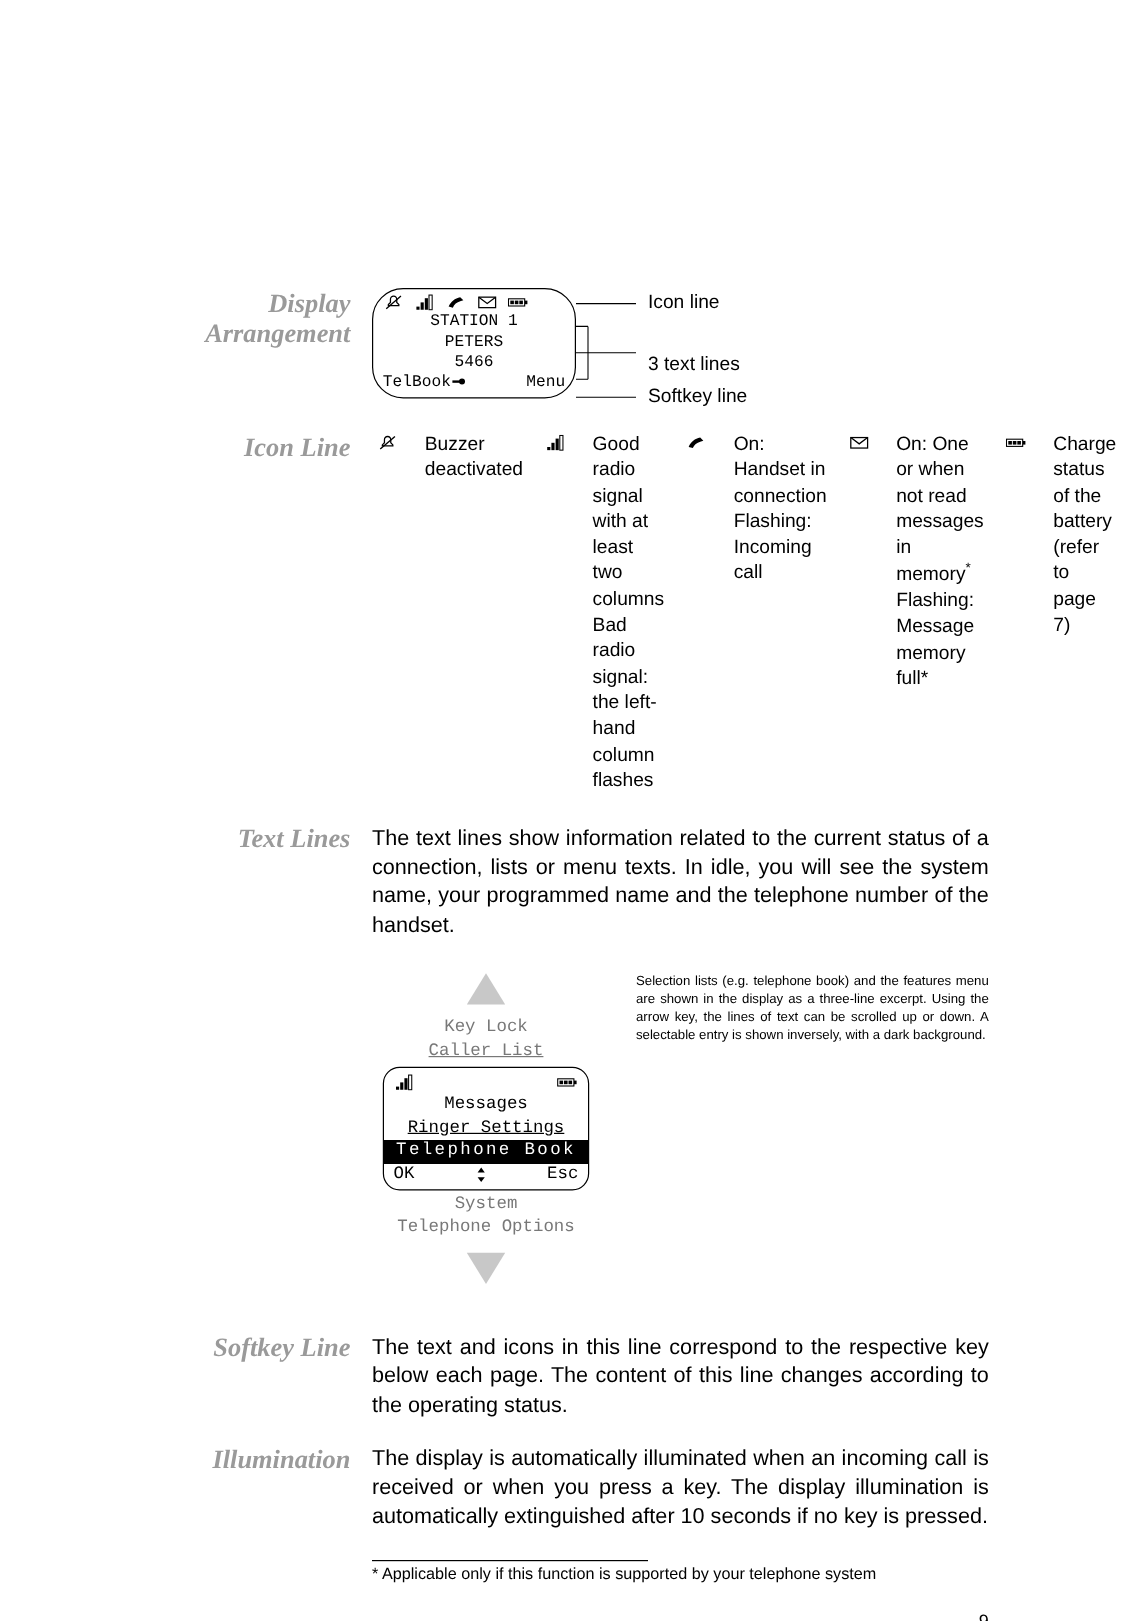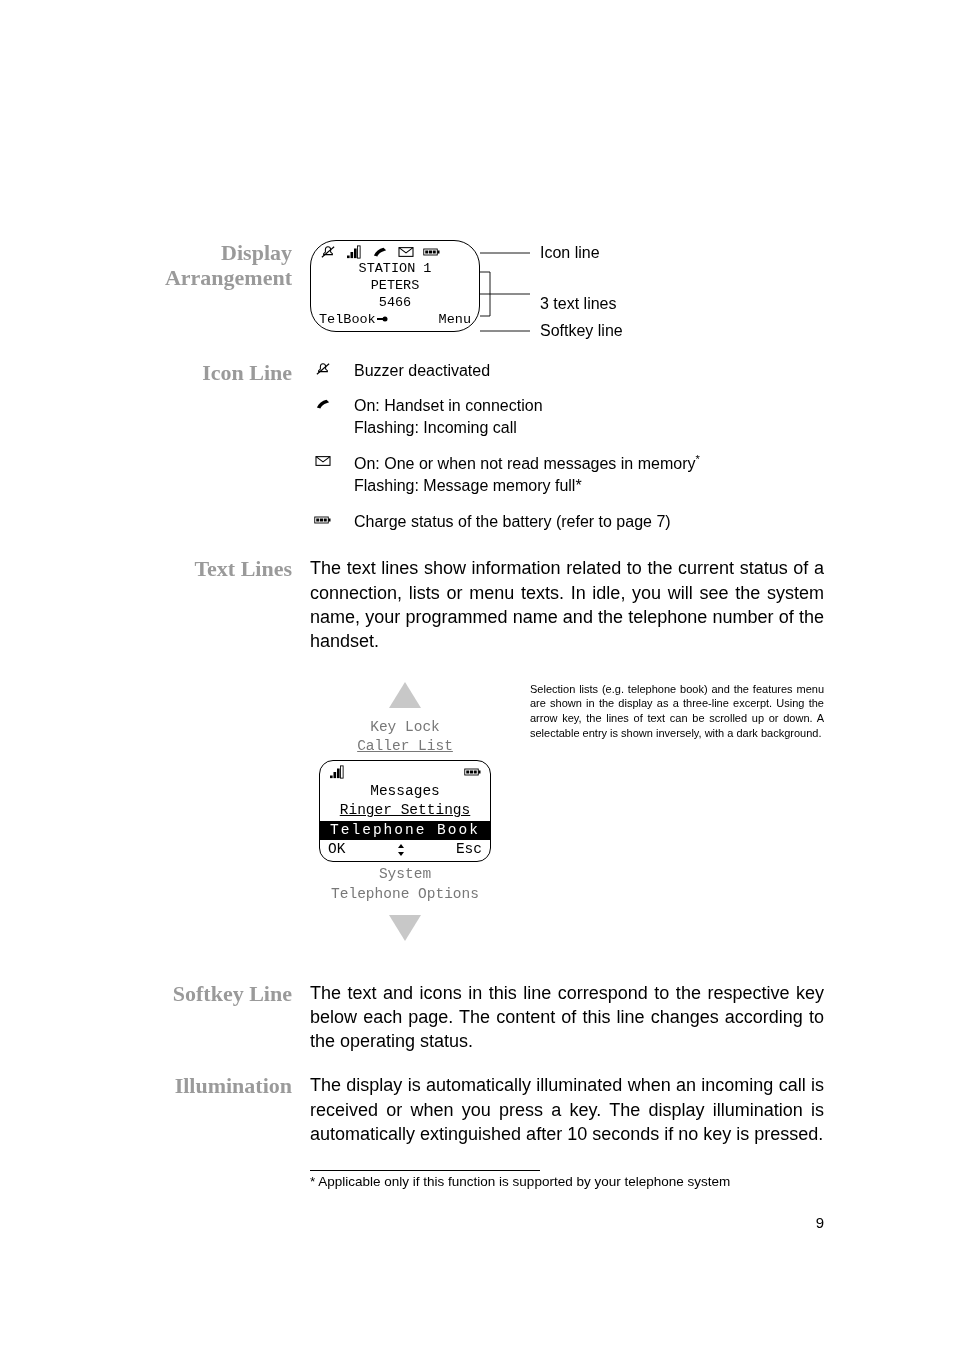--- a/index.html
+++ b/index.html
@@ -18,41 +18,41 @@
   }
   .row {
     display: flex;
     margin-bottom: 4px;
   }
   .label-col {
     flex: 0 0 200px;
     text-align: right;
     padding-right: 18px;
     box-sizing: border-box;
+    font-style: italic;
   }
   .label-text {
     font-family: "Times New Roman", Times, serif;
     font-weight: bold;
     color: #9a9a9a;
     font-size: 22px;
     line-height: 1.15;
   }
   .content-col {
     flex: 1 1 auto;
     font-size: 16px;
     line-height: 1.35;
     color: #000;
   }
   .body-text {
     text-align: justify;
     font-size: 18px;
   }
   .icon-list {
     display: flex;
-    flex-direction: column;
     gap: 14px;
   }
   .icon-row {
     display: flex;
     gap: 18px;
   }
   .icon-cell {
     flex: 0 0 26px;
     display:flex;
     align-items:flex-start;
@@ -236,20 +236,34 @@
     <div class="content-col">
       <div class="icon-list">
         <div class="icon-row">
           <div class="icon-cell">
               <svg class="ico" viewBox="0 0 20 16">
                 <path d="M10 2c-2 0-3 1.5-3 3v3l-2 2v1h10v-1l-2-2V5c0-1.5-1-3-3-3z" fill="none" stroke="#000" stroke-width="1.2"></path>
                 <line x1="3" y1="14" x2="17" y2="2" stroke="#000" stroke-width="1.3"></line>
               </svg>
             </div>
           <div class="icon-desc">Buzzer deactivated</div>
+        </div>
+        <div class="icon-row">
+          <div class="icon-cell">
+              <svg class="ico" viewBox="0 0 20 16">
+                <rect x="2" y="12" width="3" height="3" fill="#000"></rect>
+                <rect x="6" y="8" width="3" height="7" fill="#000"></rect>
+                <rect x="10" y="4" width="3" height="11" fill="#000"></rect>
+                <rect x="14" y="1" width="3" height="14" fill="none" stroke="#000" stroke-width="1"></rect>
+              </svg>
+            </div>
+          <div class="icon-desc">
+            <div>Good radio signal with at least two columns</div>
+            <div>Bad radio signal: the left-hand column flashes</div>
+          </div>
         </div>
         <div class="icon-row">
           <div class="icon-cell">
               <svg class="ico" viewBox="0 0 20 16">
                 <path d="M3 12c2-5 6-8 11-9l3 3-3 1c-3 1-6 3-7 6z" fill="#000"></path>
               </svg>
             </div>
           <div class="icon-desc">
             <div>On: Handset in connection</div>
             <div>Flashing: Incoming call</div>

